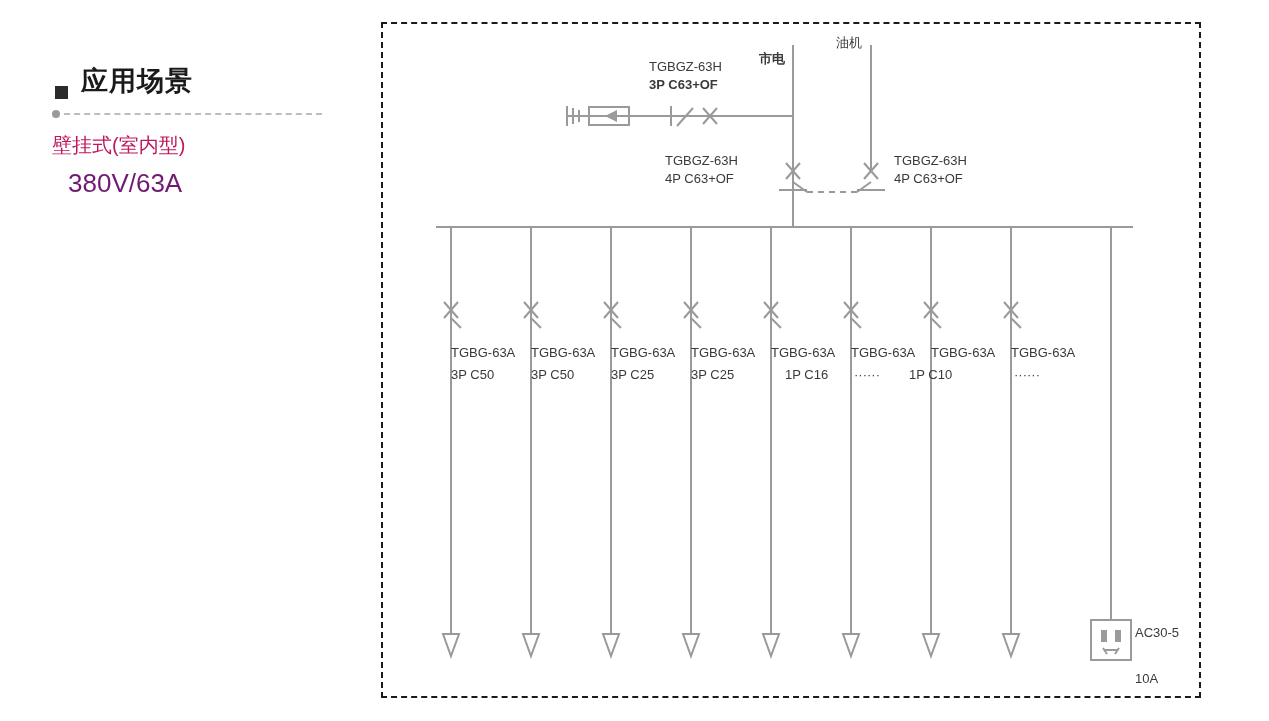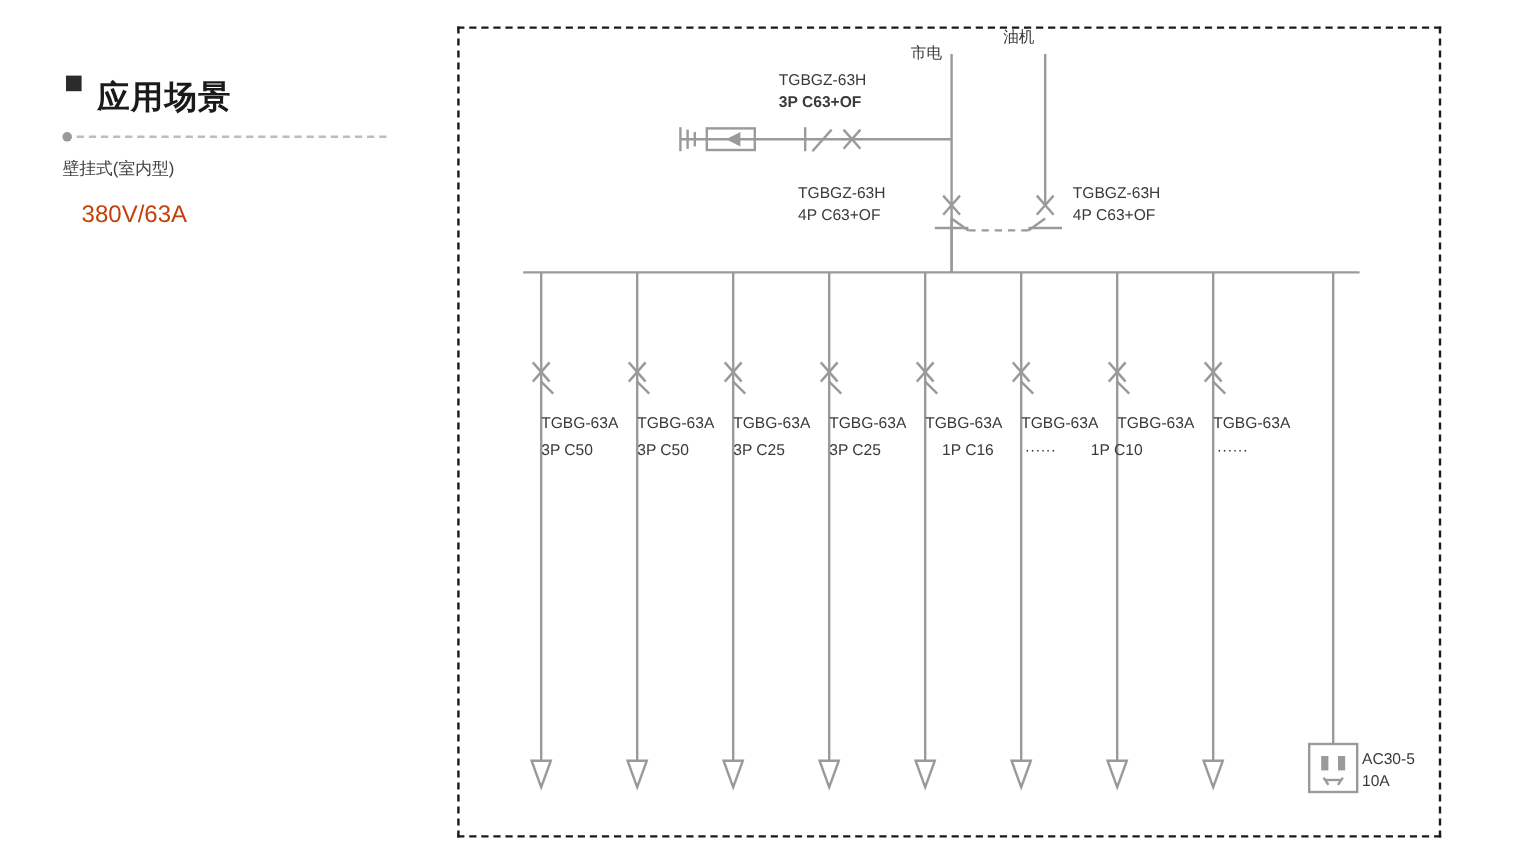--- a/index.html
+++ b/index.html
@@ -8,42 +8,42 @@
     background:#ffffff;
     font-family:"Liberation Sans","DejaVu Sans",sans-serif;
     position:relative;
     overflow:hidden;
     color:#333;
   }
   .root{position:absolute;left:0;top:0;width:1269px;height:721px;}
 
   
   .left-panel{position:absolute;left:0;top:0;width:360px;height:721px;}
-  .title-row{position:absolute;left:55px;top:63px;display:flex;align-items:flex-start;}
+  .title-row{position:absolute;left:55px;top:63px;display:flex;align-items:flex-end;}
   .title-bullet{
     width:13px;height:13px;background:#2b2b2b;display:inline-block;margin-right:13px;
   }
   .title-text{
     font-size:27px;font-weight:bold;color:#1a1a1a;letter-spacing:1px;
     font-family:"Liberation Sans","DejaVu Sans",sans-serif;
   }
   .divider-wrap{position:absolute;left:52px;top:108px;width:270px;height:12px;}
   .divider-dot{
     position:absolute;left:0;top:2px;width:8px;height:8px;border-radius:50%;
     background:#9a9a9a;
   }
   .divider-line{
     position:absolute;left:12px;top:5px;width:258px;height:0;
     border-top:2px dashed #bdbdbd;
   }
   .subtitle{
-    position:absolute;left:52px;top:132px;font-size:14px;color:#404040;
+    position:absolute;left:52px;top:132px;font-size:20px;color:#be185d;
   }
   .voltage{
-    position:absolute;left:68px;top:168px;font-size:20px;color:#c2410c;
+    position:absolute;left:68px;top:168px;font-size:26px;color:#701a75;
   }
 
   
   .diagram-box{
     position:absolute;left:381px;top:22px;width:820px;height:676px;
     border:2px dashed #1a1a1a;
     box-sizing:border-box;
   }
   .diagram-inner{position:absolute;left:381px;top:22px;width:820px;height:676px;}
 
@@ -172,22 +172,22 @@
       <rect x="710" y="598" width="40" height="40"></rect>
       <rect x="720" y="608" width="6" height="12" fill="#9a9a9a" stroke="none"></rect>
       <rect x="734" y="608" width="6" height="12" fill="#9a9a9a" stroke="none"></rect>
       <path d="M724,628 L736,628" stroke="#9a9a9a"></path>
       <path d="M722,626 L726,632 M738,626 L734,632" stroke="#9a9a9a"></path>
     </g>
   </svg>
 
   <div class="diagram-inner">
 
-    <div class="lbl center" style="left:378px;top:13px;">市电</div>
-    <div class="lbl center" style="left:455px;top:0;">油机</div>
+    <div class="lbl center" style="left:378px;top:28px;font-weight:bold;">市电</div>
+    <div class="lbl center" style="left:455px;top:12px;">油机</div>
 
     <div class="lbl center" style="left:268px;top:36px;">TGBGZ-63H</div>
     <div class="lbl center" style="left:268px;top:54px;font-weight:bold;">3P C63+OF</div>
 
     <div class="lbl center" style="left:284px;top:130px;">TGBGZ-63H</div>
     <div class="lbl center" style="left:284px;top:148px;">4P C63+OF</div>
 
     <div class="lbl center" style="left:513px;top:130px;">TGBGZ-63H</div>
     <div class="lbl center" style="left:513px;top:148px;">4P C63+OF</div>
 
@@ -209,16 +209,16 @@
     <div class="lbl" style="left:470px;top:322px;">TGBG-63A</div>
     <div class="lbl" style="left:473px;top:344px;">······</div>
 
     <div class="lbl" style="left:550px;top:322px;">TGBG-63A</div>
     <div class="lbl" style="left:528px;top:344px;">1P C10</div>
 
     <div class="lbl" style="left:630px;top:322px;">TGBG-63A</div>
     <div class="lbl" style="left:633px;top:344px;">······</div>
 
     <div class="lbl" style="left:754px;top:602px;">AC30-5</div>
-    <div class="lbl" style="left:754px;top:620px;">10A</div>
+    <div class="lbl" style="left:754px;top:648px;">10A</div>
   </div>
 
 </div>
 
 </body></html>

